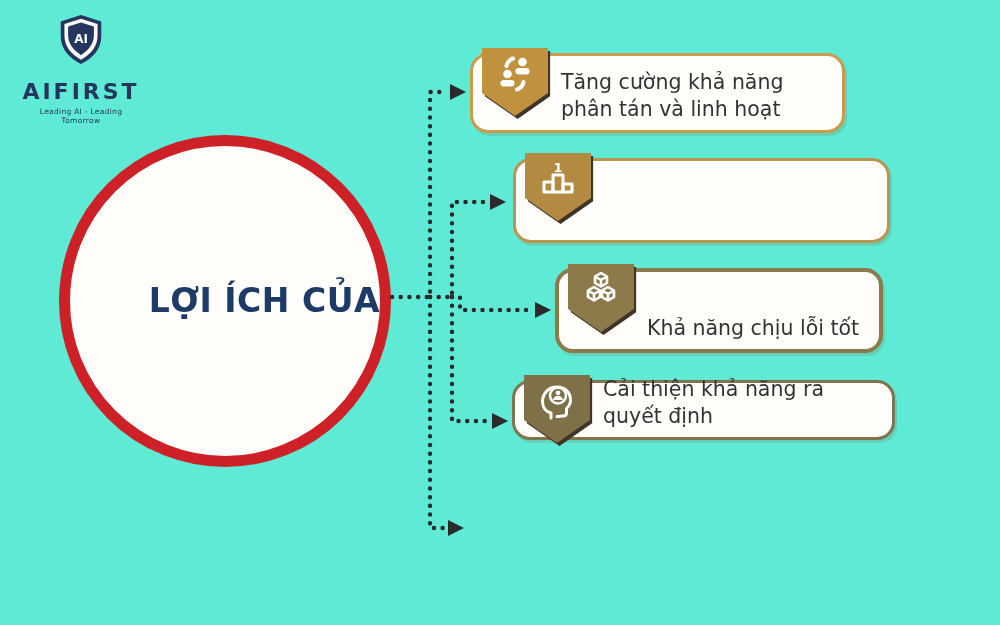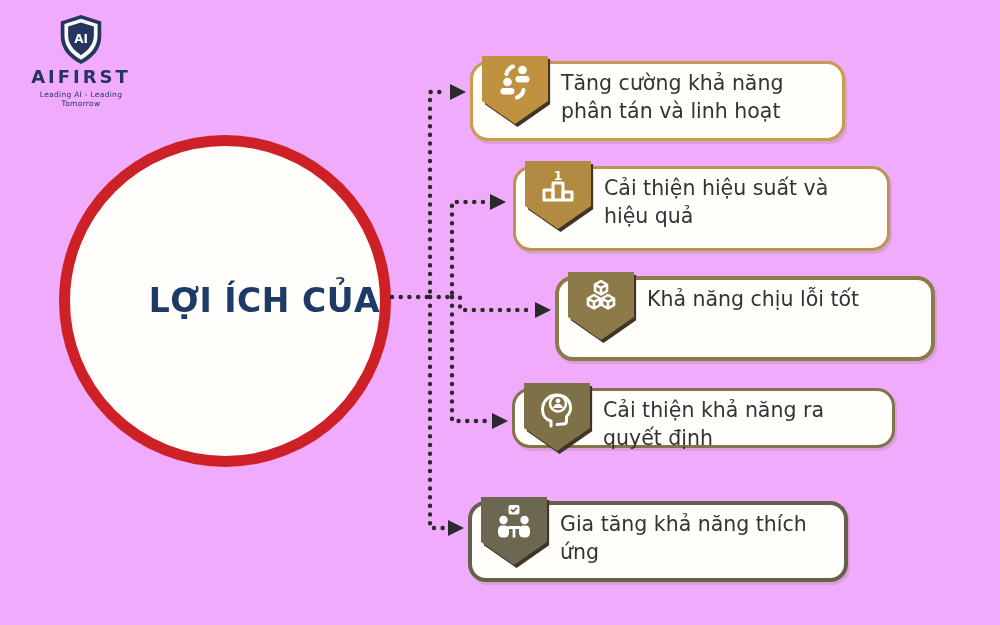--- a/index.html
+++ b/index.html
@@ -1,49 +1,49 @@
 <!DOCTYPE html>
 <html><head>
 <meta charset="utf-8">
 <style>
   html,body { margin:0; padding:0; }
   .stage {
     position:relative; width:1000px; height:625px;
-    background:#f0abfc; overflow:hidden;
+    background:#5eead4; overflow:hidden;
     font-family:"DejaVu Sans", sans-serif;
   }
 
   
   .logo { position:absolute; left:20px; top:14px; width:122px; text-align:center; }
   .logo svg { display:block; margin:0 auto; }
-  .brand { font-size:18px; font-weight:bold; letter-spacing:3px; color:#24355E; margin-top:1px; }
+  .brand { font-size:22px; font-weight:bold; letter-spacing:3px; color:#24355E; margin-top:14px; }
   .tagline { font-size:7.5px; font-weight:normal; color:#24355E; margin-top:3px; letter-spacing:0.3px; }
 
   
   .circle {
     position:absolute; left:59px; top:135px; width:310px; height:310px;
     border:11px solid #CE2127; border-radius:50%; background:#FFFEFB;
     display:flex; align-items:center; justify-content:flex-end; text-align:center;
   }
   .circle-title { font-size:33px; font-weight:bold; color:#1D3B66; line-height:1.5; letter-spacing:0.5px; }
   .circle-title span { display:block; }
 
   
   .connectors { position:absolute; left:0; top:0; pointer-events:none; }
 
   
   .benefit {
     position:absolute; background:#FFFEFB; border-radius:18px;
-    display:flex; align-items:flex-start; box-sizing:border-box;
+    display:flex; align-items:flex-end; box-sizing:border-box;
     padding:6px 16px 6px 88px; font-size:20.5px; color:#333;
-    line-height:1.35; box-shadow:2px 3px 0 rgba(120,100,60,0.18);margin-top:8px;
+    line-height:1.35; box-shadow:2px 3px 0 rgba(120,100,60,0.18);
   }
   .b1 { left:470px; top:53px;  width:375px; height:80px; border:3.5px solid #C99C4B; }
   .b2 { left:513px; top:158px; width:377px; height:85px; border:3.5px solid #BA9450; }
-  .b3 { left:555px; top:268px; width:380px; height:85px; border:4px   solid #8D7A4A; }
+  .b3 { left:555px; top:268px; width:328px; height:85px; border:4px   solid #8D7A4A; }
   .b4 { left:512px; top:380px; width:383px; height:60px; border:3.5px solid #80744C; }
   .b5 { left:468px; top:493px; width:380px; height:81px; border:4px   solid #63604B; }
 
   .badge-wrap { position:absolute; left:9px; top:-8px; width:66px; height:68px; }
   .badge-shadow, .badge {
     position:absolute; left:0; top:0; right:0; bottom:0;
     clip-path:polygon(0 0, 100% 0, 100% 66%, 50% 100%, 0 66%);
   }
   .badge-shadow { transform:translate(2.5px,3px); background:#3E3526; }
   .badge { display:flex; justify-content:center; }
@@ -117,21 +117,20 @@
         <svg width="40" height="40" viewBox="0 0 40 40">
           <text x="20" y="13" text-anchor="middle" font-family="DejaVu Sans, sans-serif" font-size="13" font-weight="bold" fill="#fff">1</text>
           <g stroke="#fff" stroke-width="3" fill="none" stroke-linejoin="round">
             <rect x="6" y="23" width="9" height="10"></rect>
             <rect x="15" y="16" width="10" height="17"></rect>
             <rect x="25" y="25" width="9" height="8"></rect>
           </g>
         </svg>
       </div>
     </div>
-    <span>Cải thiện hiệu suất và hiệu quả</span>
   </div>
 
   <div class="benefit b3">
     <div class="badge-wrap">
       <div class="badge-shadow"></div>
       <div class="badge">
         <svg width="40" height="40" viewBox="0 0 40 40">
           <g stroke="#fff" stroke-width="2.6" fill="none" stroke-linejoin="round">
             <path d="M20,3 l6,3.5 v6.5 l-6,3.5 l-6,-3.5 v-6.5 z M14,6.5 l6,3.5 l6,-3.5 M20,10 v6.5"></path>
             <path d="M13,17 l6,3.5 v6.5 l-6,3.5 l-6,-3.5 v-6.5 z M7,20.5 l6,3.5 l6,-3.5 M13,24 v6.5"></path>
@@ -151,32 +150,14 @@
           <path d="M14,37 v-5 c-5,-1 -8.5,-5.5 -8.5,-11.5 c0,-8.5 6.5,-14.5 14.5,-14.5 c8,0 13.5,5.5 13.5,13 c0,4 -1.8,6.5 -4,8.5 v4.5 c0,2 -1.5,3 -3.5,3 l-6,0.5" stroke="#fff" stroke-width="3" fill="none" stroke-linecap="round" stroke-linejoin="round"></path>
           <circle cx="21" cy="14.5" r="8" stroke="#fff" stroke-width="2.6" fill="none"></circle>
           <circle cx="21" cy="11.8" r="2.4" fill="#fff"></circle>
           <path d="M16.2,19 a4.8,4.2 0 0 1 9.6,0 z" fill="#fff"></path>
         </svg>
       </div>
     </div>
     <span>Cải thiện khả năng ra quyết định</span>
   </div>
 
-  <div class="benefit b5">
-    <div class="badge-wrap">
-      <div class="badge-shadow"></div>
-      <div class="badge">
-        <svg width="40" height="40" viewBox="0 0 40 40">
-          <rect x="14.5" y="2" width="11" height="9.5" rx="2" fill="#fff"></rect>
-          <path d="M17.5,6.8 l1.8,1.8 l3.2,-3.4" stroke="#6B6750" stroke-width="1.8" fill="none" stroke-linecap="round" stroke-linejoin="round"></path>
-          <circle cx="9.5" cy="17" r="4.2" fill="#fff"></circle>
-          <rect x="4" y="22.5" width="11" height="12" rx="4.5" fill="#fff"></rect>
-          <circle cx="30.5" cy="17" r="4.2" fill="#fff"></circle>
-          <rect x="25" y="22.5" width="11" height="12" rx="4.5" fill="#fff"></rect>
-          <rect x="13.5" y="23" width="13" height="3" rx="1.2" fill="#fff"></rect>
-          <rect x="18.6" y="23" width="2.8" height="11.5" fill="#fff"></rect>
-        </svg>
-      </div>
-    </div>
-    <span>Gia tăng khả năng thích ứng</span>
-  </div>
 
 </div>
 
 </body></html>

